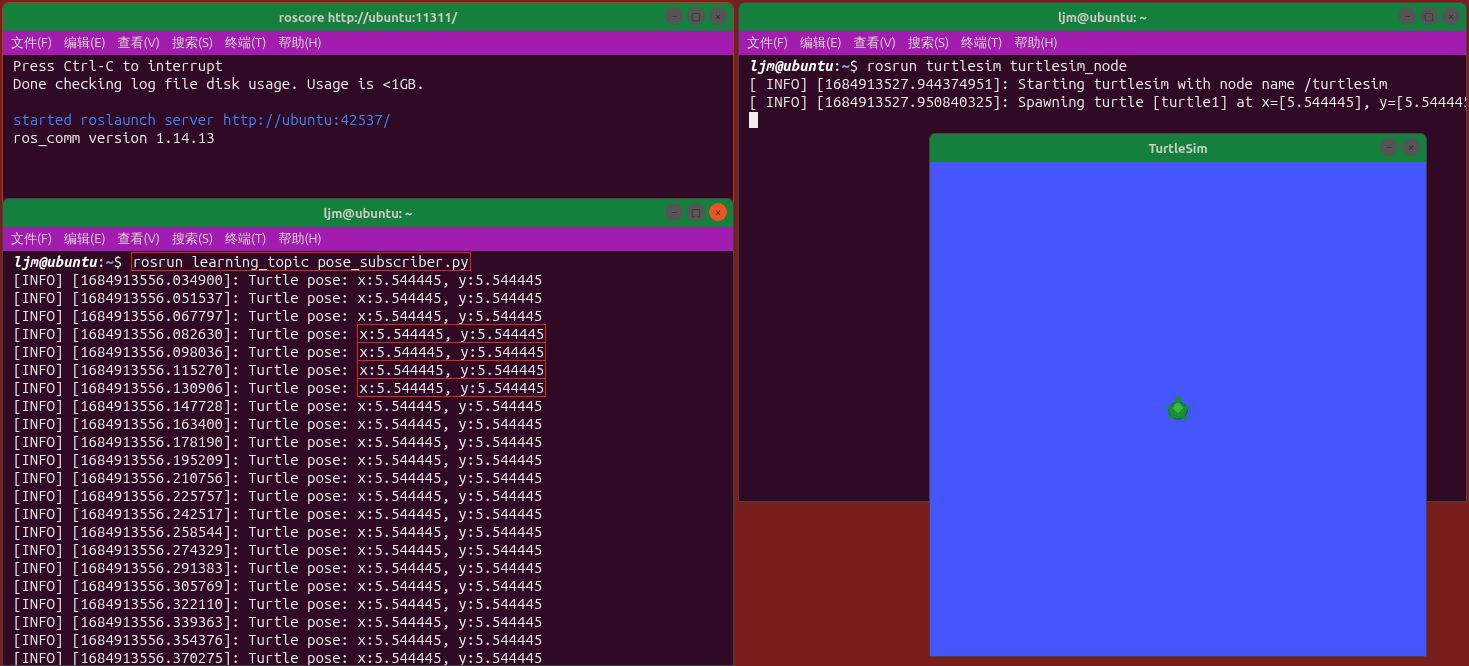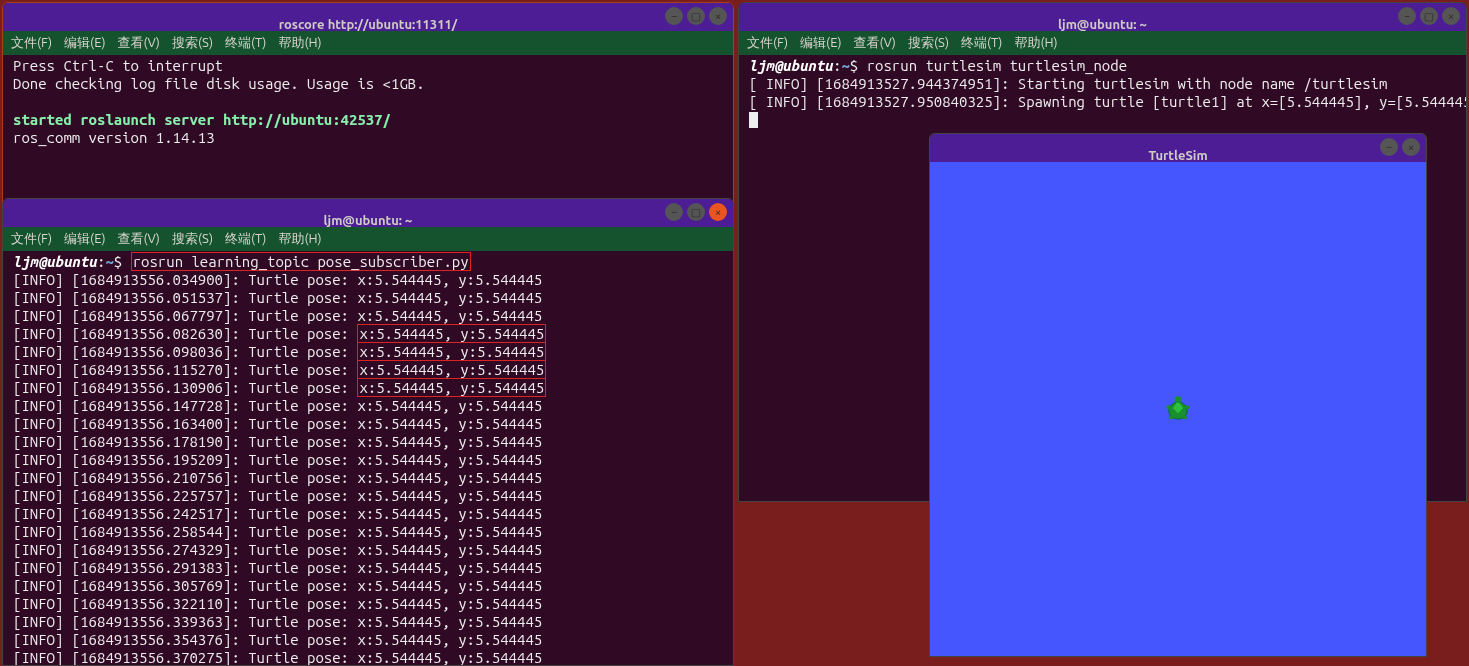--- a/index.html
+++ b/index.html
@@ -14,23 +14,23 @@
 .window {
   position: absolute;
   background: #300a24;
   border: 1px solid #444;
   border-radius: 6px 6px 0 0;
   overflow: hidden;
 }
 .window.active { border: 1px solid #aa3f1a; }
 .titlebar {
   height: 28px;
-  background: #4c1d95;
+  background: #15803d;
   display: flex;
-  align-items: flex-end;
+  align-items: center;
   justify-content: center;
   position: relative;
   font-family: Ubuntu, sans-serif;
   font-size: 13px;
   color: #cfcbc5;
 }
 .titlebar .ttl { font-weight: bold; }
 .window-controls {
   position: absolute;
   right: 6px;
@@ -42,41 +42,41 @@
   width: 18px; height: 18px;
   border-radius: 50%;
   background: #555;
   display: flex; align-items: center; justify-content: center;
   font-size: 11px;
   color: #2a2a2a;
 }
 .ctrl.close-active { background: #e95420; }
 .menubar {
   height: 24px;
-  background: #14532d;
+  background: #a21caf;
   display: flex;
   align-items: center;
   padding: 0 8px;
   gap: 12px;
   color: #d8d4cf;
   font-family: Ubuntu, sans-serif;
   font-size: 13px;
 }
 .menubar span { cursor: default; }
 .term-body {
   padding: 2px 10px;
   color: #eee;
   font-size: 15px;
   line-height: 18px;
   white-space: pre;
   font-family: "Ubuntu Mono","DejaVu Sans Mono",monospace;
 }
 .prompt-user { color: #ffffff; font-weight: bold; font-style: italic; }
 .prompt-path { color: #729fcf; font-weight: bold; }
-.bold-white { color: #86efac; font-weight: bold; }
+.bold-white { color: #3b82f6; font-weight: normal; }
 .red-box { border: 1px solid #d22; padding: 0 1px; }
 .cursor {
   display: inline-block;
   width: 9px; height: 16px;
   background: #eee;
   vertical-align: text-bottom;
 }
 .turtlesim-canvas {
   background: #4556ff;
   position: relative;

